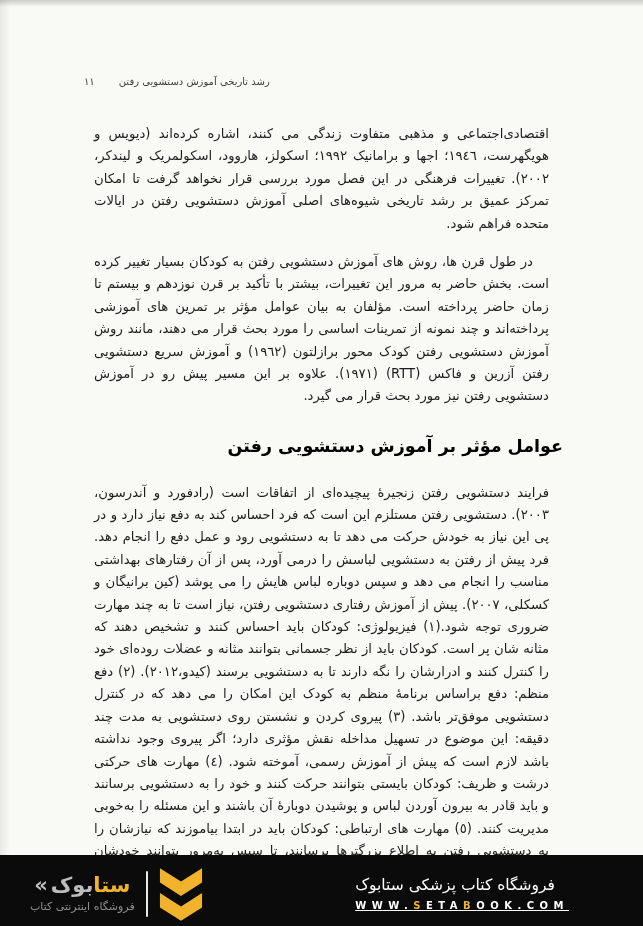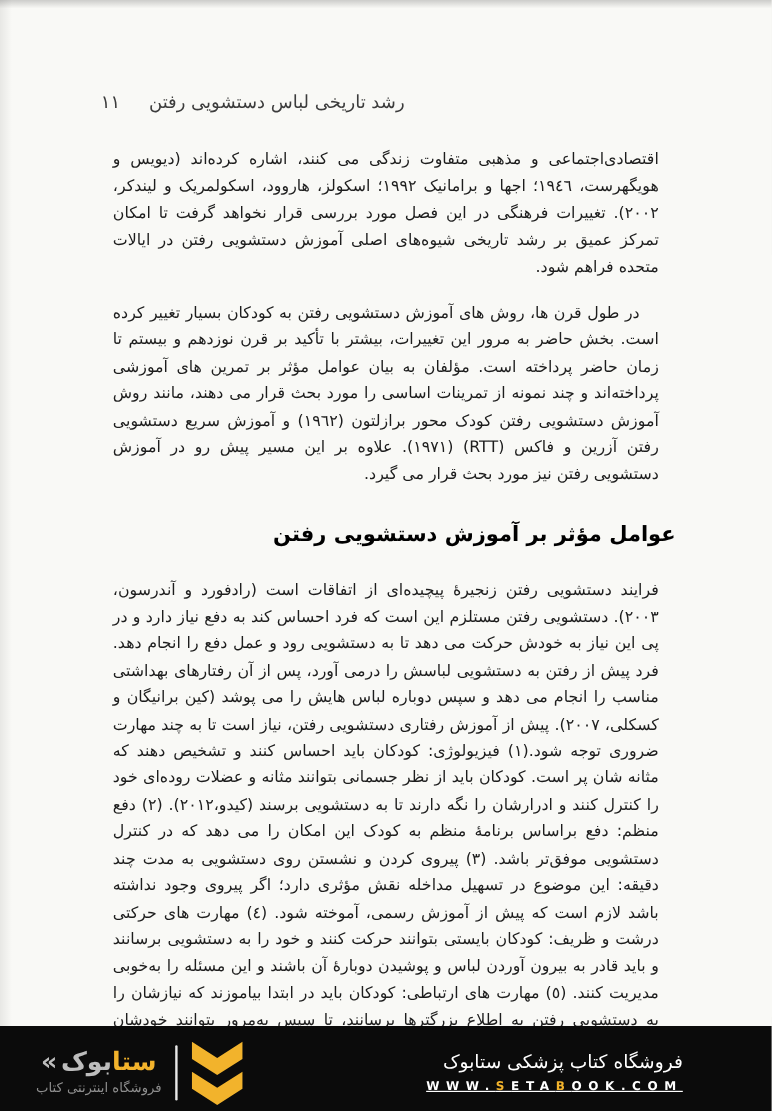--- a/index.html
+++ b/index.html
@@ -19,21 +19,21 @@
   .page::after { 
     content:""; position:absolute; top:0; bottom:71px; left:0; width:10px;
     background:linear-gradient(90deg, rgba(0,0,0,.07), rgba(0,0,0,0));
     pointer-events:none;
   }
 
   
   .page-header {
     position:absolute; top:76px; left:84px;
     display:flex; align-items:baseline; gap:24px;
-    font-size:15px; color:#3c3c3c;
+    font-size:10px; color:#3c3c3c;
   }
   .page-header .running-title { direction:rtl; }
 
   
   .text-block {
     position:absolute; top:107px; right:78px; width:487px;
     direction:rtl; text-align:justify;
     font-size:13.2px; line-height:22.4px; color:#1d1d1d;
   }
   .text-block p { margin:16px; }
@@ -63,39 +63,39 @@
   }
   .wm-yellow { color:#f2b32c; }
   .wm-silver { color:#bdbdbd; }
   .wordmark-guillemet { color:#bdbdbd; font-weight:bold; padding-right:3px; }
   .logo-tagline {
     direction:rtl; margin-top:4px; font-size:11px; color:#8f8f8f; white-space:nowrap;
   }
   .logo-divider { width:2px; height:46px; background:#e9e9e9; border-radius:1px; }
   .chevron-emblem { display:block; }
 
-  .store-info { text-align:right;margin-left:40px; }
+  .store-info { text-align:left;margin-left:40px; }
   .store-title {
     direction:rtl; color:#ffffff; font-size:15.5px; line-height:1.2;
     margin-bottom:6px; white-space:nowrap;
   }
   .store-url {
     color:#ffffff; font-size:10px; font-weight:600;
     letter-spacing:5.5px; white-space:nowrap;text-decoration:underline;
   }
   .url-accent { color:#f2b32c; }
 </style>
 </head>
 <body>
 
 <div class="page">
 
   <div class="page-header">
     <span class="page-number">۱۱</span>
-    <span class="running-title">رشد تاریخی لباس دستشویی رفتن</span>
+    <span class="running-title">رشد تاریخی آموزش دستشویی رفتن</span>
   </div>
 
   <div class="text-block">
     <p>اقتصادی‌اجتماعی و مذهبی متفاوت زندگی می کنند، اشاره کرده‌اند (دیویس و هویگهرست، ١٩٤٦؛ اجها و برامانیک ١٩٩٢؛ اسکولز، هاروود، اسکولمریک و لیندکر، ٢٠٠٢). تغییرات فرهنگی در این فصل مورد بررسی قرار نخواهد گرفت تا امکان تمرکز عمیق بر رشد تاریخی شیوه‌های اصلی آموزش دستشویی رفتن در ایالات متحده فراهم شود.</p>
     <p class="indent"><span>در طول قرن ها، روش های آموزش دستشویی رفتن به کودکان بسیار تغییر کرده است. بخش حاضر به مرور این تغییرات، بیشتر با تأکید بر قرن نوزدهم و بیستم تا زمان حاضر پرداخته است. مؤلفان به بیان عوامل مؤثر بر تمرین های آموزشی پرداخته‌اند و چند نمونه از تمرینات اساسی را مورد بحث قرار می دهند، مانند روش آموزش دستشویی رفتن کودک محور برازلتون (١٩٦٢) و آموزش سریع دستشویی رفتن آزرین و فاکس </span><span class="latin-bold">(RTT)</span><span> (١٩٧١). علاوه بر این مسیر پیش رو در آموزش دستشویی رفتن نیز مورد بحث قرار می گیرد.</span></p>
     <h2 class="section-heading">عوامل مؤثر بر آموزش دستشویی رفتن</h2>
     <p>فرایند دستشویی رفتن زنجیرهٔ پیچیده‌ای از اتفاقات است (رادفورد و آندرسون، ٢٠٠٣). دستشویی رفتن مستلزم این است که فرد احساس کند به دفع نیاز دارد و در پی این نیاز به خودش حرکت می دهد تا به دستشویی رود و عمل دفع را انجام دهد. فرد پیش از رفتن به دستشویی لباسش را درمی آورد، پس از آن رفتارهای بهداشتی مناسب را انجام می دهد و سپس دوباره لباس هایش را می پوشد (کین برانیگان و کسکلی، ٢٠٠٧). پیش از آموزش رفتاری دستشویی رفتن، نیاز است تا به چند مهارت ضروری توجه شود.(١) فیزیولوژی: کودکان باید احساس کنند و تشخیص دهند که مثانه شان پر است. کودکان باید از نظر جسمانی بتوانند مثانه و عضلات روده‌ای خود را کنترل کنند و ادرارشان را نگه دارند تا به دستشویی برسند (کیدو،٢٠١٢). (٢) دفع منظم: دفع براساس برنامهٔ منظم به کودک این امکان را می دهد که در کنترل دستشویی موفق‌تر باشد. (٣) پیروی کردن و نشستن روی دستشویی به مدت چند دقیقه: این موضوع در تسهیل مداخله نقش مؤثری دارد؛ اگر پیروی وجود نداشته باشد لازم است که پیش از آموزش رسمی، آموخته شود. (٤) مهارت های حرکتی درشت و ظریف: کودکان بایستی بتوانند حرکت کنند و خود را به دستشویی برسانند و باید قادر به بیرون آوردن لباس و پوشیدن دوبارهٔ آن باشند و این مسئله را به‌خوبی مدیریت کنند. (٥) مهارت های ارتباطی: کودکان باید در ابتدا بیاموزند که نیازشان را به دستشویی رفتن به اطلاع بزرگترها برسانند، تا سپس به‌مرور بتوانند خودشان به‌صورت مستقل به دستشویی بروند. (٦) آگاهی و دانش اجتماعی: کودکان</p>
   </div>
 
   <div class="footer-bar">

